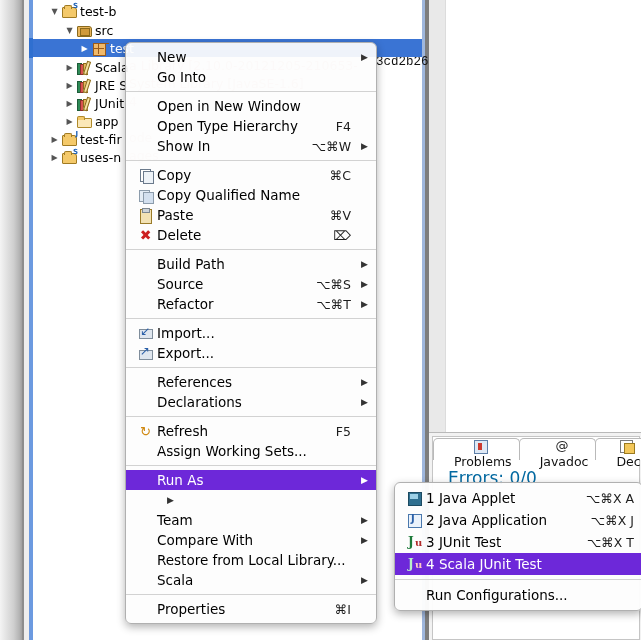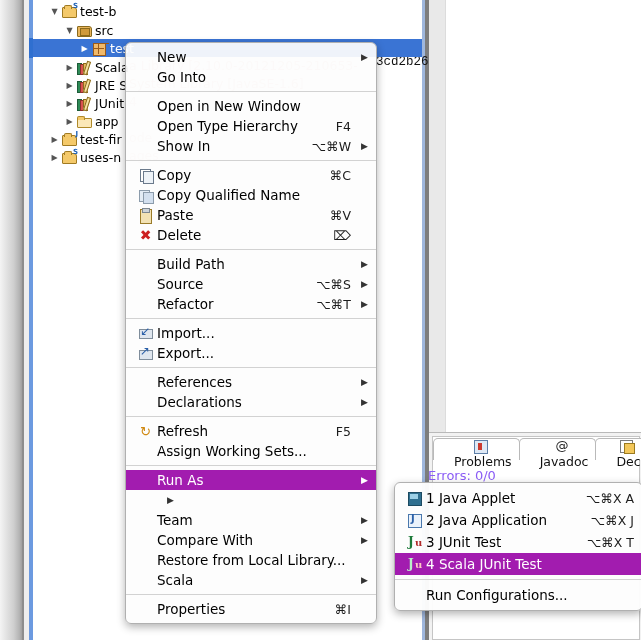--- a/index.html
+++ b/index.html
@@ -236,22 +236,22 @@
   .ticon-javadoc { font-size: 13px; color:#222; text-align:center; line-height:14px; }
   .ticon-decl::before{
     content:""; position:absolute; left:1px; top:1px; width:11px; height:11px;
     background:#fdfdfd; border:1px solid #7a7a7a;
   }
   .ticon-decl::after{
     content:""; position:absolute; left:5px; top:4px; width:9px; height:9px;
     background:#f3c75a; border:1px solid #9a7a20;
   }
   .view-sub {
-    position:absolute; left:428px; top:468px;
-    font-size:13px; color:#8b5cf6; white-space:nowrap;
+    position:absolute; left:448px; top:468px;
+    font-size:17px; color:#0369a1; white-space:nowrap;
   }
 
   
   .menu {
     position: absolute;
     background: rgba(253,253,253,0.93);
     border: 1px solid #b0b0b0;
     border-radius: 6px;
     box-shadow: 0 3px 9px rgba(0,0,0,0.30);
     padding: 4px 0;
@@ -269,21 +269,21 @@
   }
   .mi {
     position: relative;
     height: 20px;
     display: flex;
     align-items: center;
     padding: 0 8px 0 11px;
     white-space: nowrap;
     cursor: default;
   }
-  .mi.hl { background: #a21caf; color: #ffffff; }
+  .mi.hl { background: #6d28d9; color: #ffffff; }
   .mi .micon {
     width: 17px; flex: 0 0 17px;
     height: 15px; position: relative; margin-right: 3px;
   }
   .mi .mlabel { flex: 1 1 auto; }
   .mi .maccel {
     margin-left: 10px;
     font-size: 12.5px;
     color: #1c1c1c;
   }

